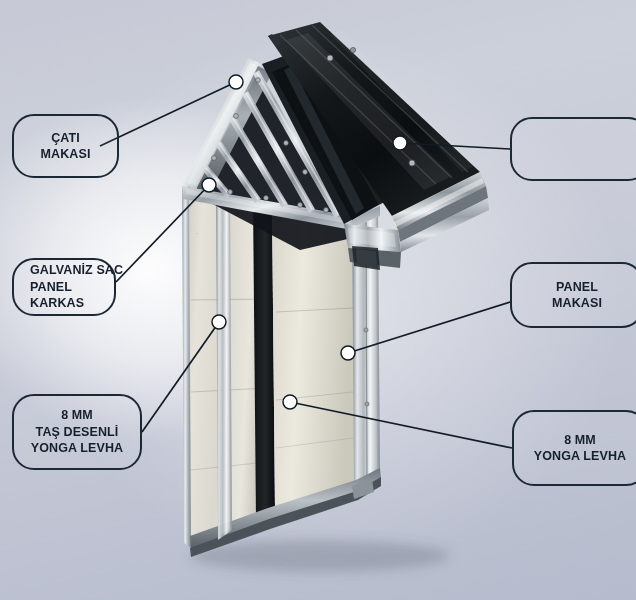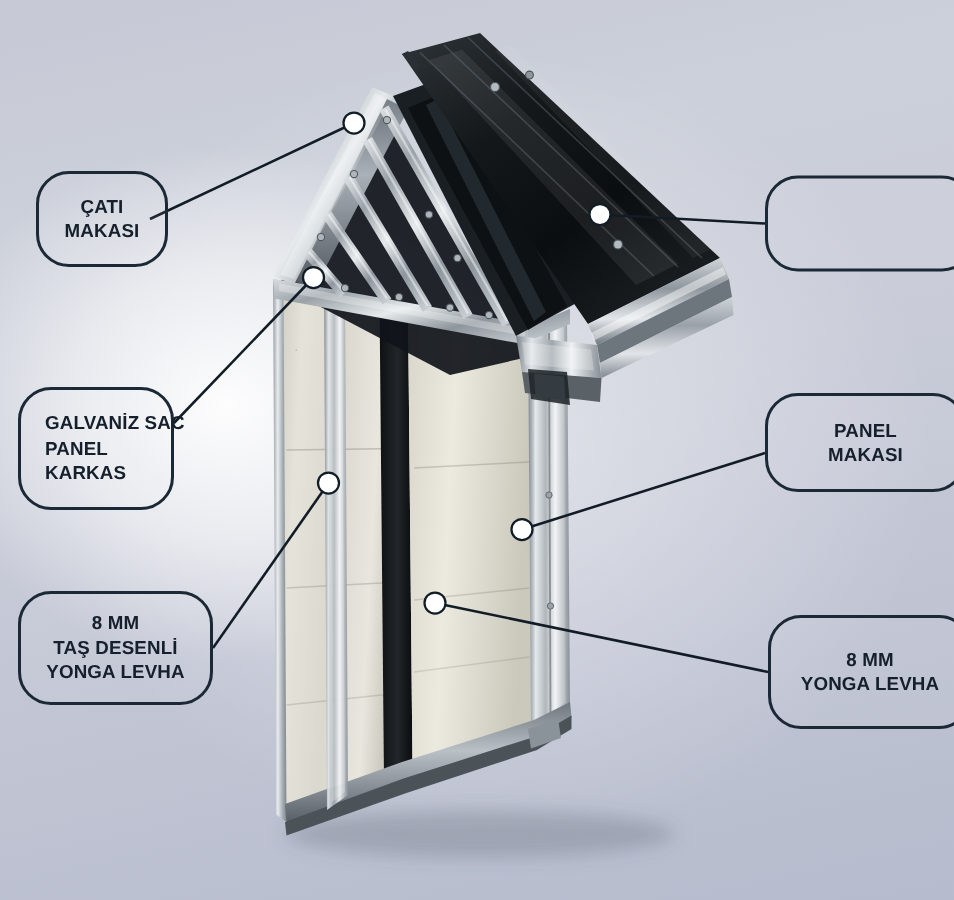--- a/index.html
+++ b/index.html
@@ -30,22 +30,22 @@
     font-size:12.5px;
     letter-spacing:0.1px;
     line-height:1.32;
     text-align:center;
     justify-content:center;
     padding:6px 8px;
   }
   .callout.left-text{text-align:left;justify-content:flex-start;padding-left:16px;}
   .callout span{display:block;white-space:nowrap;}
 
-  #c-truss   {left:24px;  top:114px; width:88px;  height:64px;}
-  #c-frame   {left:12px;  top:258px; width:104px; height:82px;}
+  #c-truss   {left:12px;  top:114px; width:107px;  height:64px;}
+  #c-frame   {left:12px;  top:258px; width:104px; height:58px;}
   #c-stone   {left:12px;  top:394px; width:130px; height:76px;}
   #c-tile    {left:510px; top:117px; width:140px; height:64px;}
   #c-omega   {left:510px; top:262px; width:134px; height:66px;}
   #c-wood    {left:512px; top:410px; width:136px; height:76px;}
 
   .cap{pointer-events:none;}
 </style>
 </head>
 <body>
 

